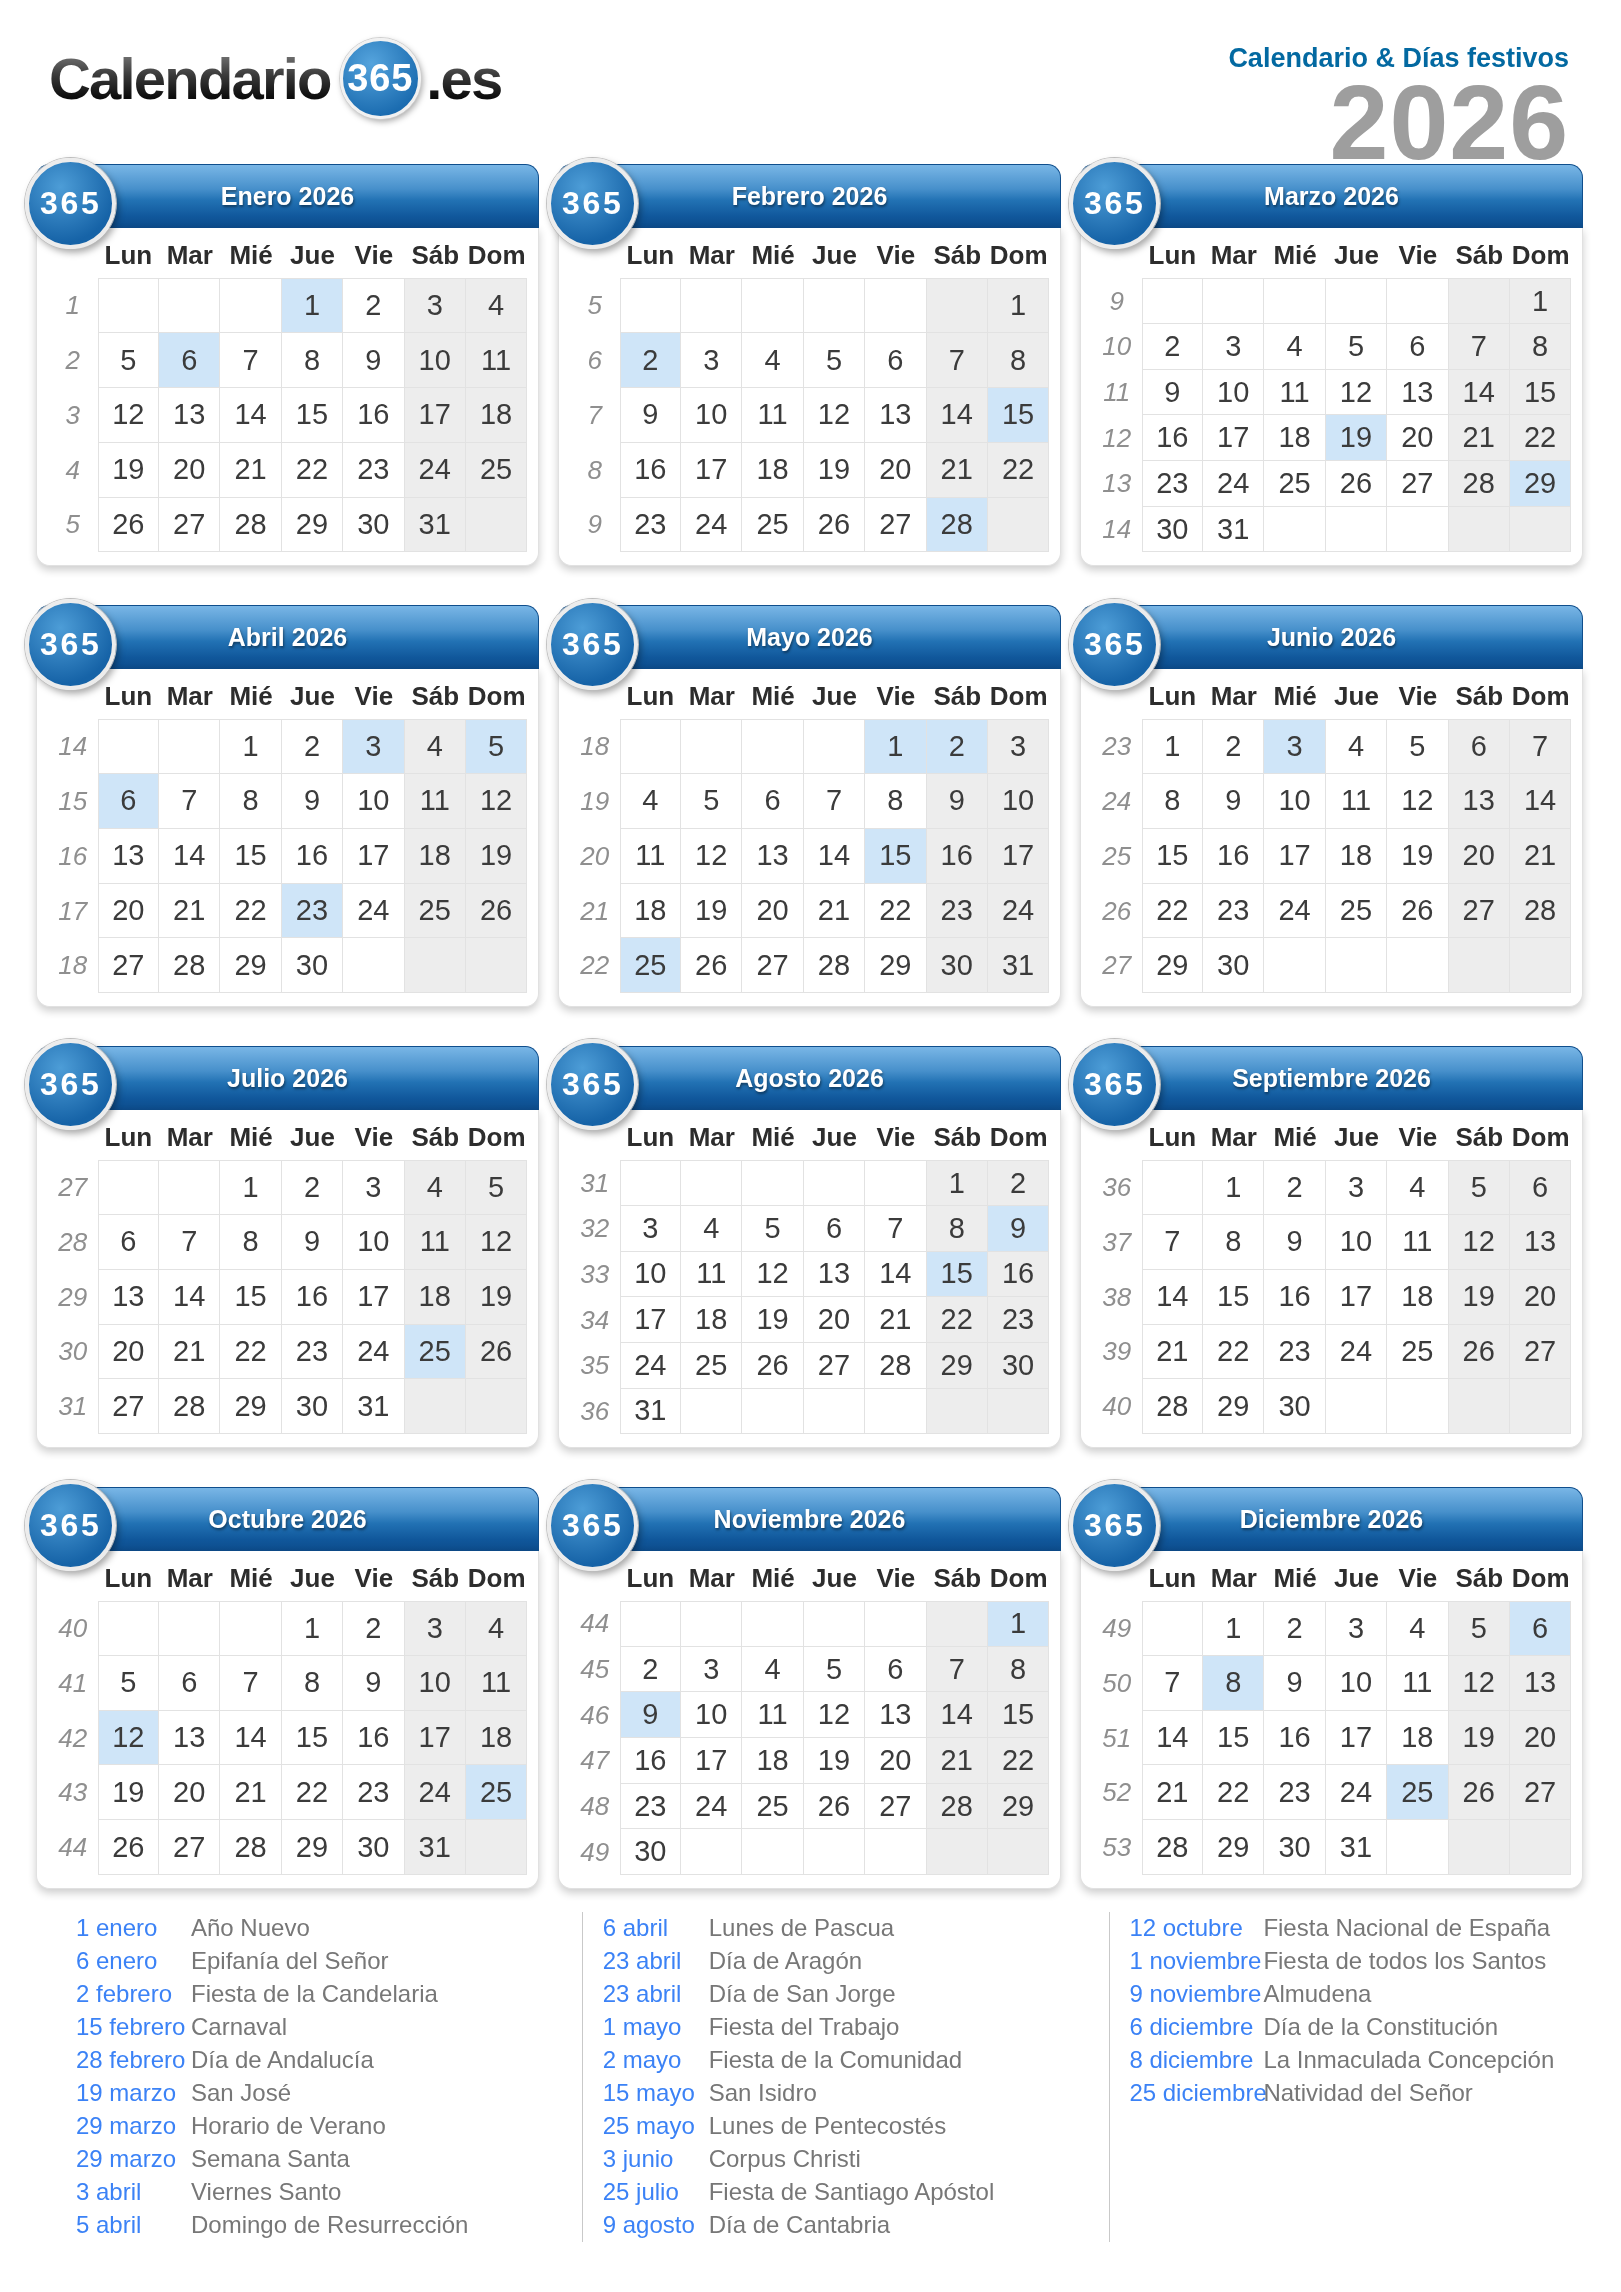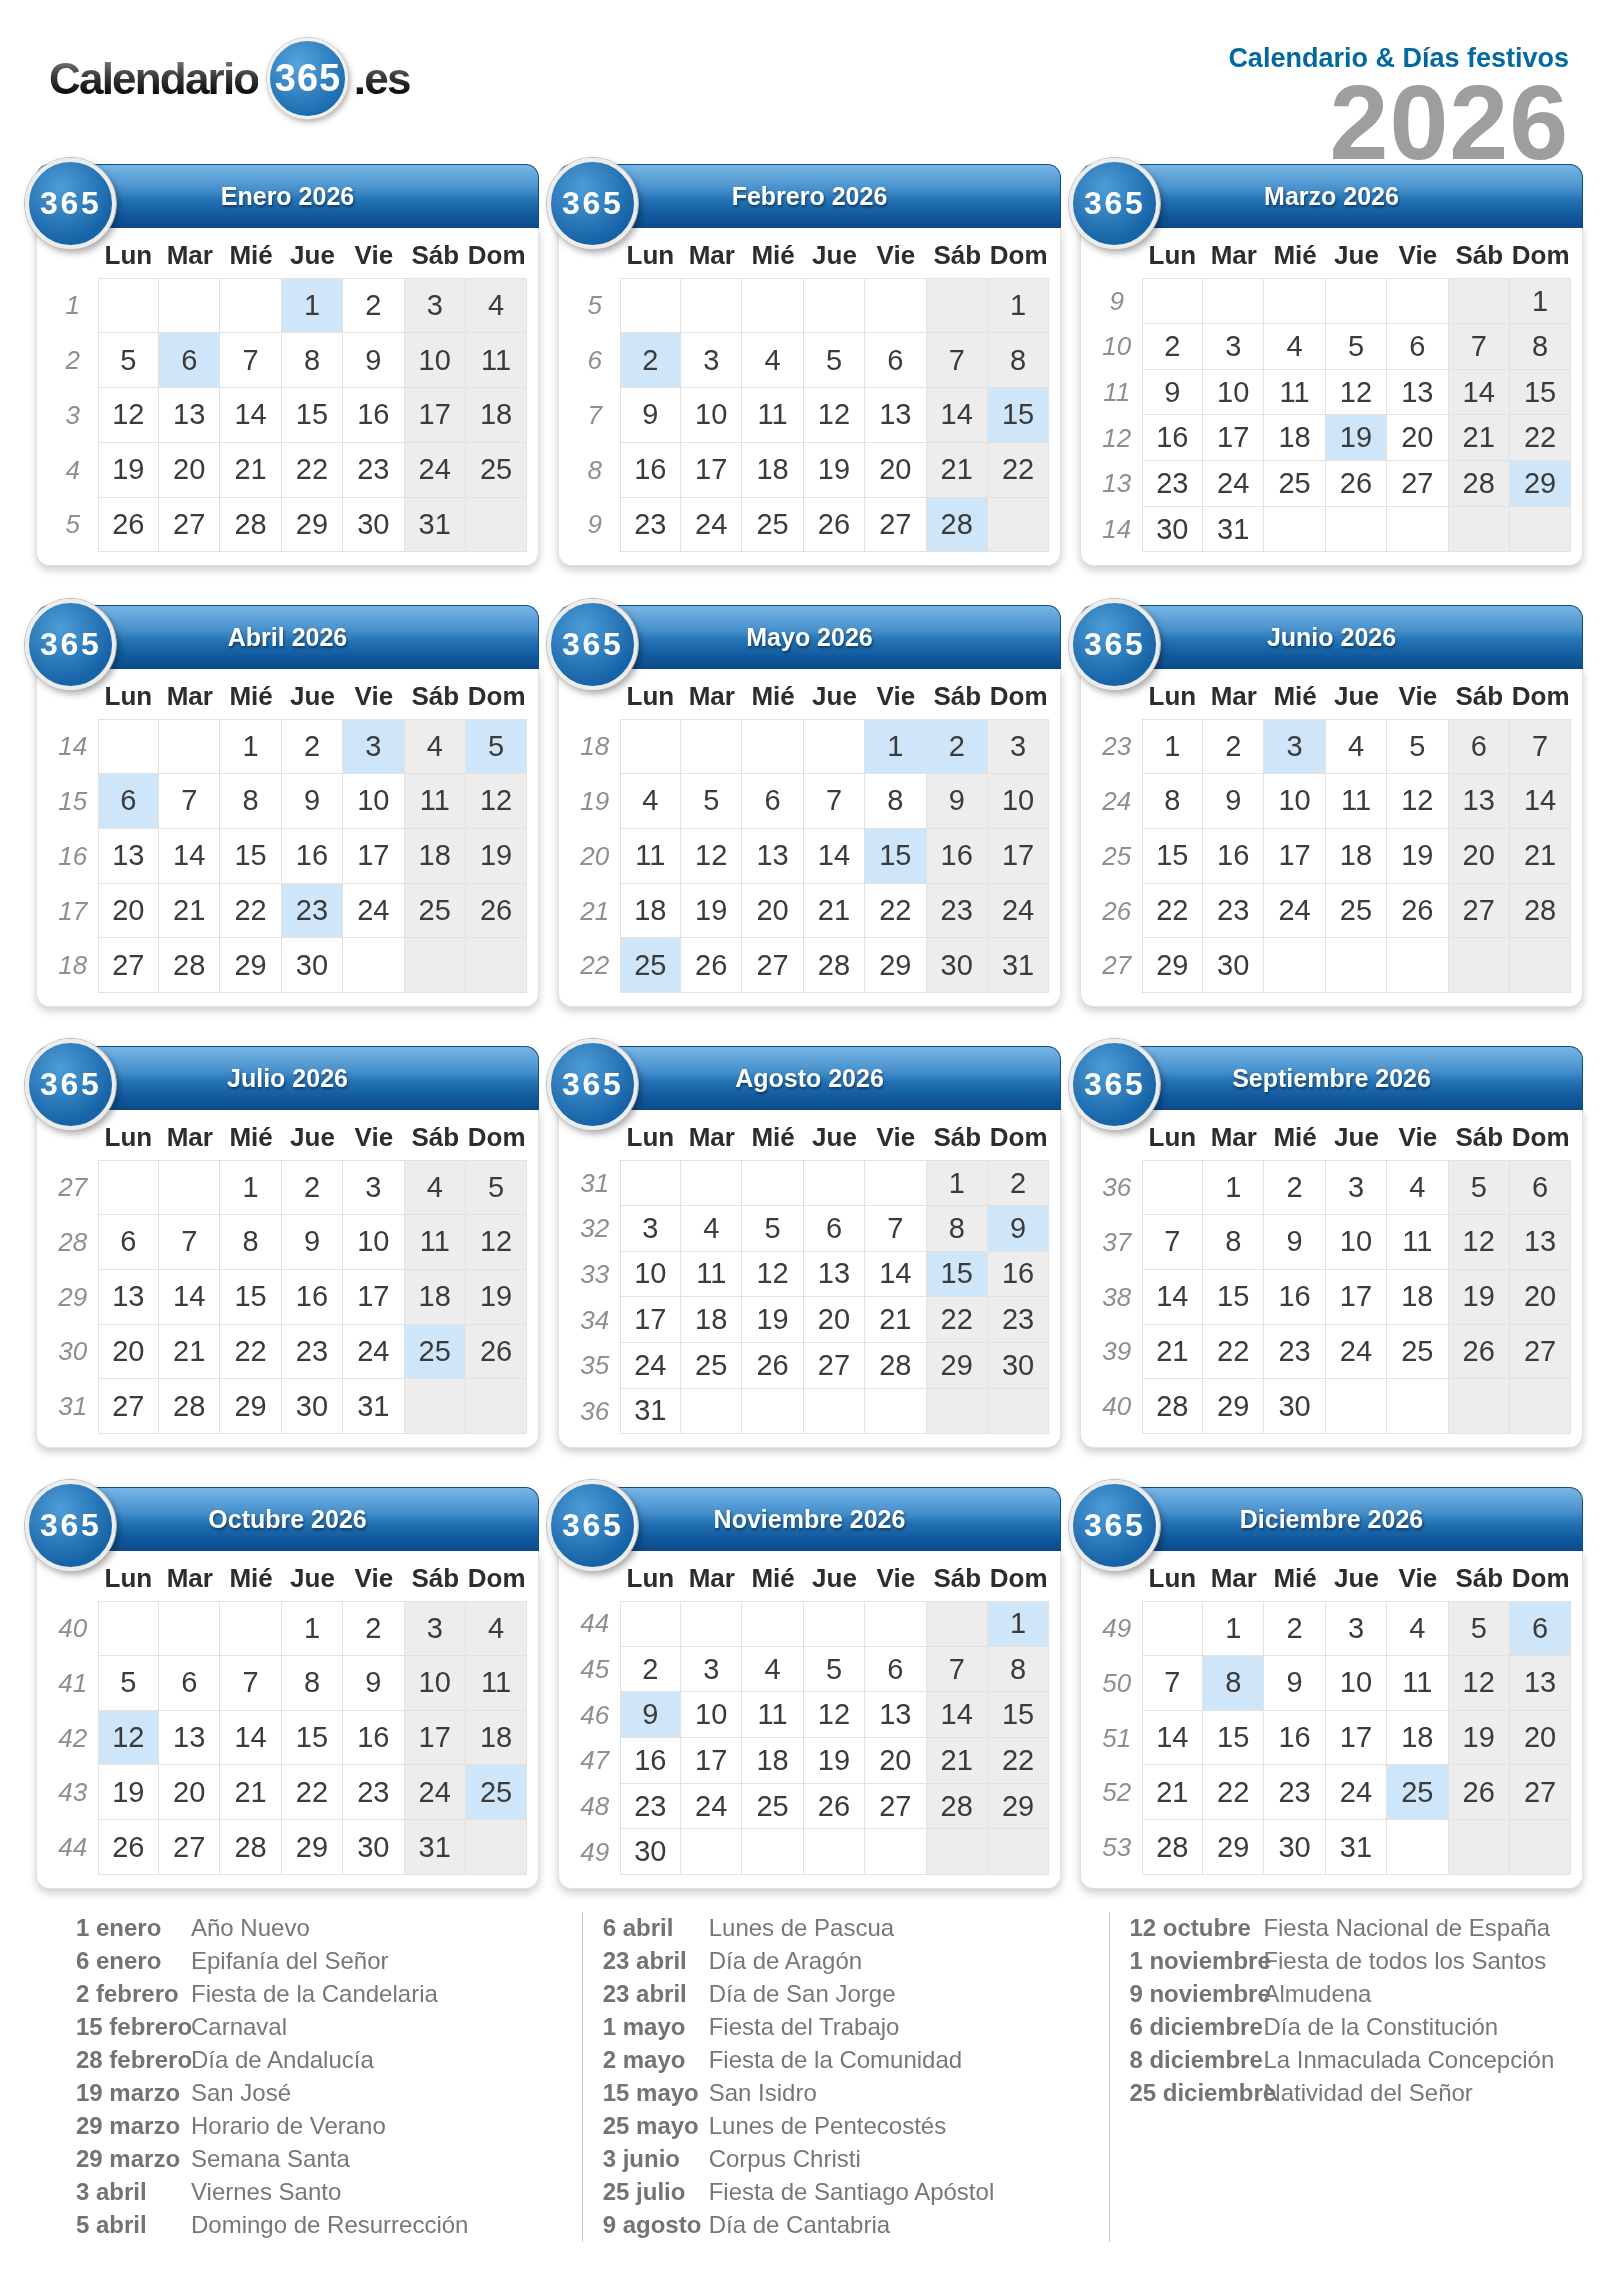--- a/index.html
+++ b/index.html
@@ -5,21 +5,21 @@
   html,body{margin:0;padding:0;}
   body{
     width:1621px;height:2293px;background:#ffffff;
     font-family:"Liberation Sans","DejaVu Sans",sans-serif;
     overflow:hidden;
   }
   
   .top{display:flex;justify-content:space-between;align-items:flex-start;
        padding:38px 52px 0 49px;height:126px;}
   .logo{display:flex;align-items:center;cursor:pointer;}
-  .logo-text{font-size:44px;font-weight:bold;letter-spacing:-1.8px;
+  .logo-text{font-size:58px;font-weight:bold;letter-spacing:-1.8px;
        background:linear-gradient(180deg,#8d8d8d 0%,#3a3a3a 45%,#0d0d0d 78%);
        -webkit-background-clip:text;background-clip:text;color:transparent;}
   .logo-circle{width:81px;height:81px;border-radius:50%;
        background:radial-gradient(circle at 38% 30%,#55a4dd,#1b6cb0 75%);
        border:3.6px solid #f1f1f1;box-shadow:0 0 0 0.9px #cfcfcf,1.8px 2.7px 6.3px rgba(0,0,0,.35);
        color:#fff;font-size:38px;font-weight:bold;display:flex;align-items:center;
        justify-content:center;margin:0 5.4px 0 9px;letter-spacing:0.9px;box-sizing:border-box;}
   .top-right{text-align:right;padding-top:5.4px;}
   .subtitle{font-size:27px;font-weight:bold;color:#0369a1;}
   .year{font-size:106px;font-weight:bold;color:#9e9e9e;line-height:.92;letter-spacing:0.9px;}
@@ -53,21 +53,21 @@
   .wgrid .cell:nth-child(2){border-left:0.9px solid #e2e2e2;}
   .wrow:first-child .cell{border-top:0.9px solid #e2e2e2;}
   .we{background:#ededed;}
   .hl{background:#cfe5f8;}
 
   
   .holidays{display:flex;padding:23px 18px 0 76px;}
   .hcol{width:470px;}
   .hcol + .hcol{border-left:0.9px solid #c9c9c9;margin-left:36px;padding-left:19.7px;}
   .hitem{display:flex;height:33px;align-items:center;font-size:24px;white-space:nowrap;}
-  .hdate{font-weight:bold;color:#737373;flex-shrink:0;}
+  .hdate{font-weight:normal;color:#3b82f6;flex-shrink:0;}
   .hcol:nth-child(1) .hdate{width:115px;}
   .hcol:nth-child(2) .hdate{width:106px;}
   .hcol:nth-child(3) .hdate{width:134px;}
   .hname{color:#777777;}
 </style>
 </head>
 <body>
 
 <div class="page">
 

